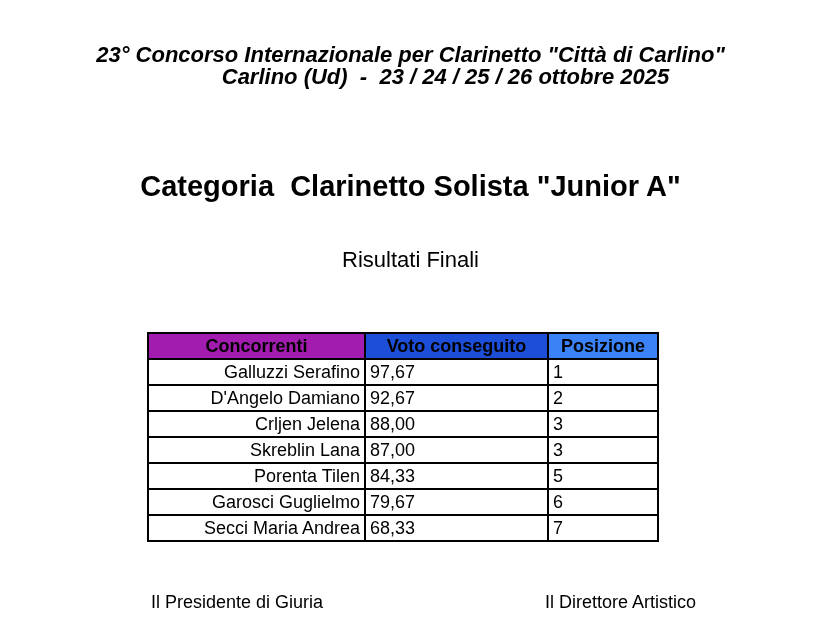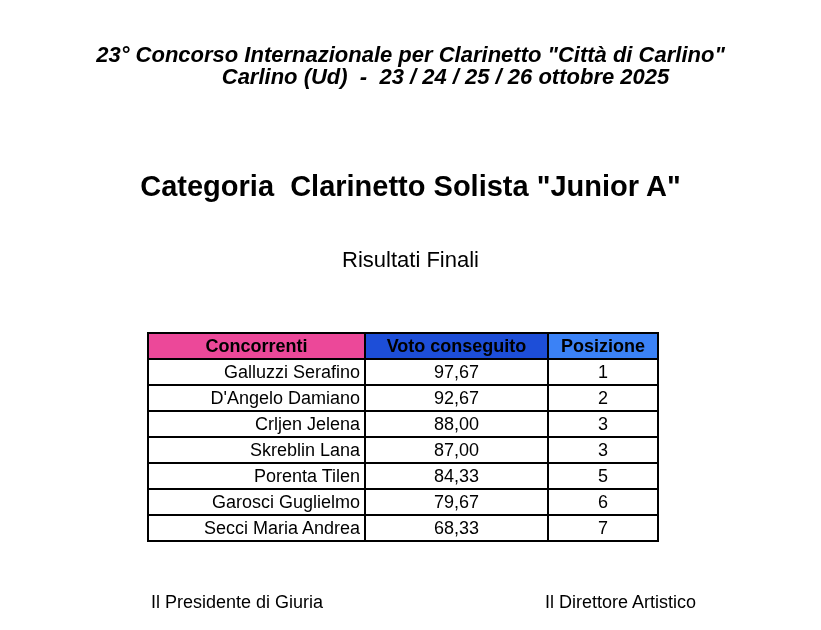--- a/index.html
+++ b/index.html
@@ -65,21 +65,21 @@
     white-space: nowrap;
   }
   table.results th {
     font-weight: bold;
     text-align: center;
   }
   .col-name  { width: 207px; }
   .col-score { width: 173px; }
   .col-pos   { width: 100px; }
   td.cell-left   { text-align: right; }
-  td.cell-center { text-align: center; border-radius: 13px; }
+  td.cell-center { text-align: left; border-radius: 13px; }
   .signature {
     position: absolute;
     top: 592px;
     font-size: 18px;
     white-space: nowrap;
   }
   .signature-left  { left: 151px; }
   .signature-right { left: 545px; }
 </style>
 </head>
@@ -91,21 +91,21 @@
 
   <div class="centered-line event-date">Carlino (Ud)  -  23 / 24 / 25 / 26 ottobre 2025</div>
 
   <div class="centered-line category-title">Categoria  Clarinetto Solista "Junior A"</div>
 
   <div class="centered-line results-subtitle">Risultati Finali</div>
 
   <table class="results">
     <thead>
       <tr>
-        <th class="col-name" style="background-color: #ec4899;">Concorrenti</th>
+        <th class="col-name" style="background-color: #a21caf;">Concorrenti</th>
         <th class="col-score" style="background-color: #1d4ed8;">Voto conseguito</th>
         <th class="col-pos" style="background-color: #3b82f6;">Posizione</th>
       </tr>
     </thead>
     <tbody>
         <tr>
           <td class="cell-left">Galluzzi Serafino</td>
           <td class="cell-center">97,67</td>
           <td class="cell-center">1</td>
         </tr>

